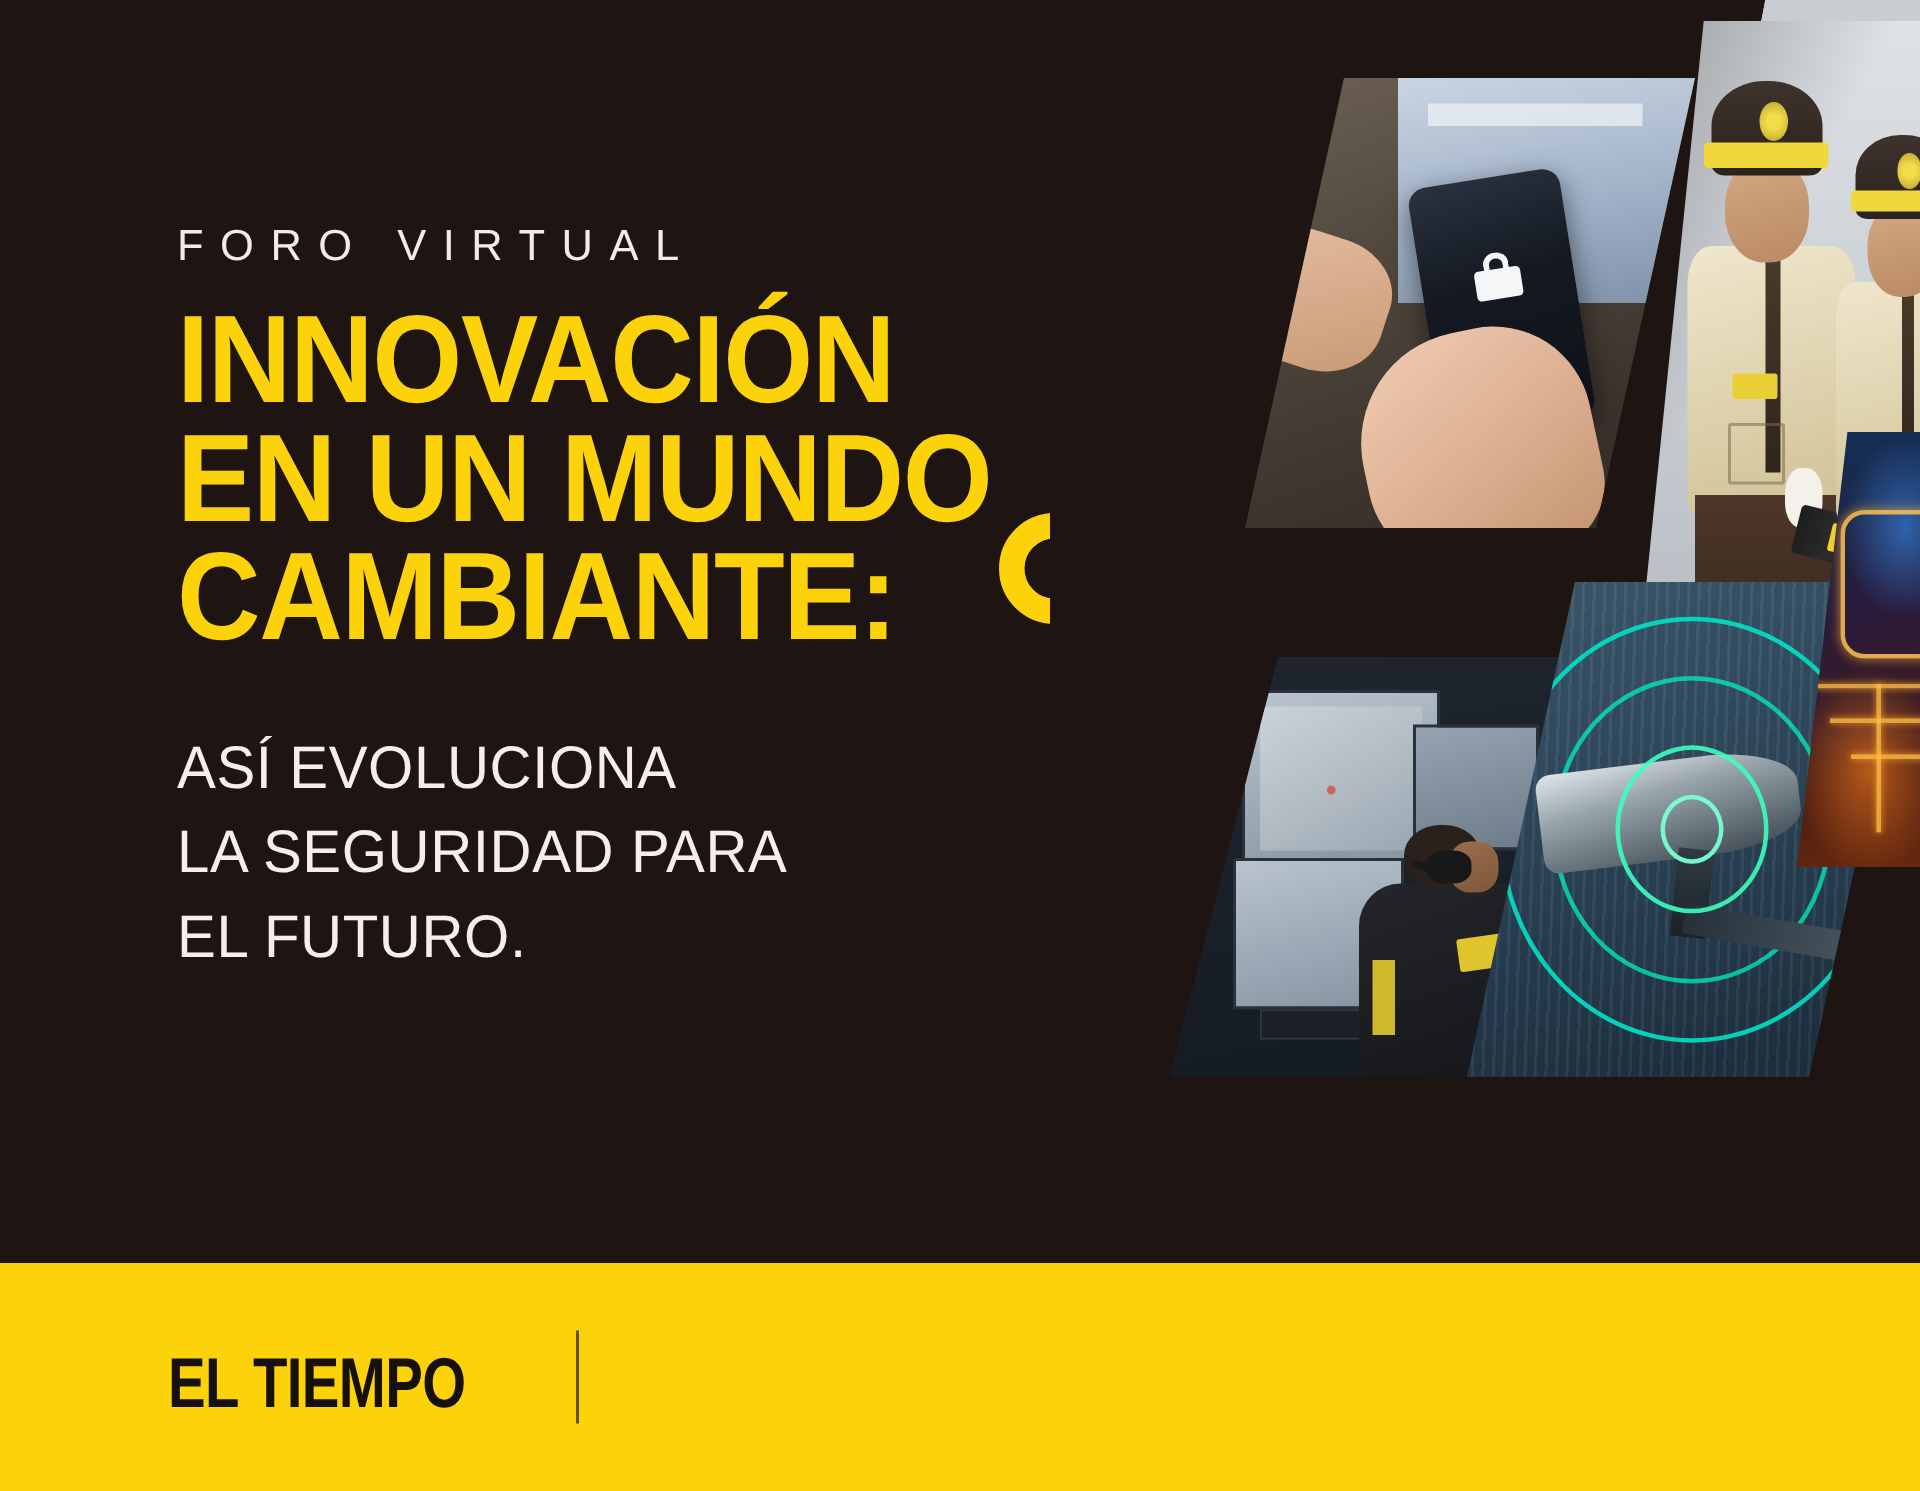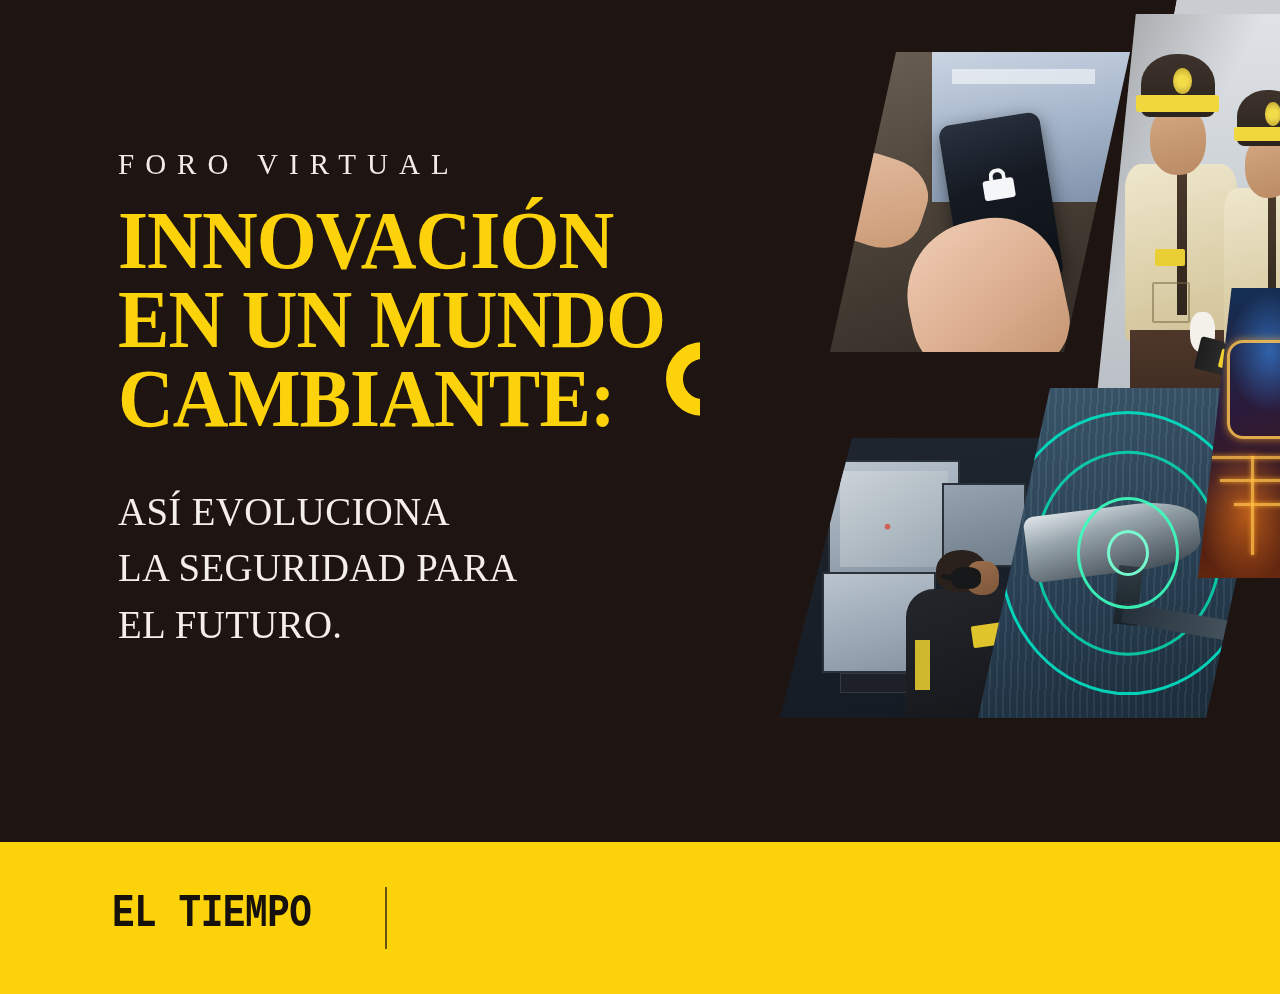--- a/index.html
+++ b/index.html
@@ -23,21 +23,20 @@
     width:1280px; height:842px;
     background:#1e1411;
     overflow:hidden;
   }
 
   
   .text-block {
     position:absolute; left:118px; top:150px;
     width:700px;
     z-index:40;
-    font-family:Liberation Serif, serif;
   }
   .eyebrow {
     color:#f2ece9;
     font-size:29px;
     font-weight:400;
     letter-spacing:11px;
     line-height:1;
     margin-bottom:22px;
     white-space:nowrap;
   }
@@ -348,21 +347,21 @@
   
   .footer {
     position:absolute; left:0; top:842px;
     width:1280px; height:152px;
     background:#fcd20b;
     z-index:50;
   }
   .footer-inner {
     position:absolute; left:112px; top:50%;
     transform:translateY(-50%);
-    display:flex; align-items:flex-start; gap:0;font-family:Liberation Mono, monospace;
+    display:flex; align-items:flex-end; gap:0;
   }
   .brand-eltiempo {
     color:#17110e;
     font-size:47px;
     font-weight:bold;
     letter-spacing:-0.5px;
     transform:scaleX(0.80);
     transform-origin:left center;
     white-space:nowrap;
   }

